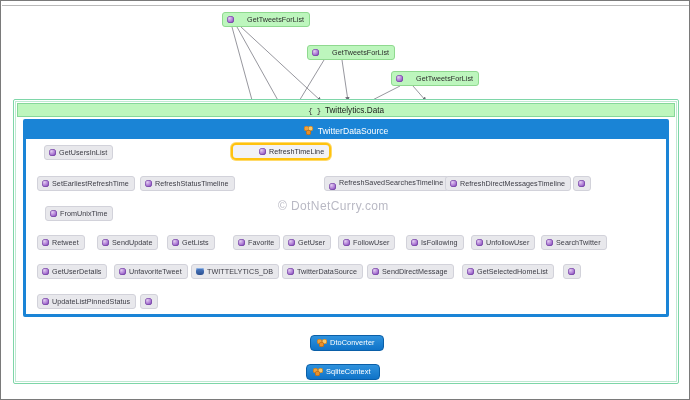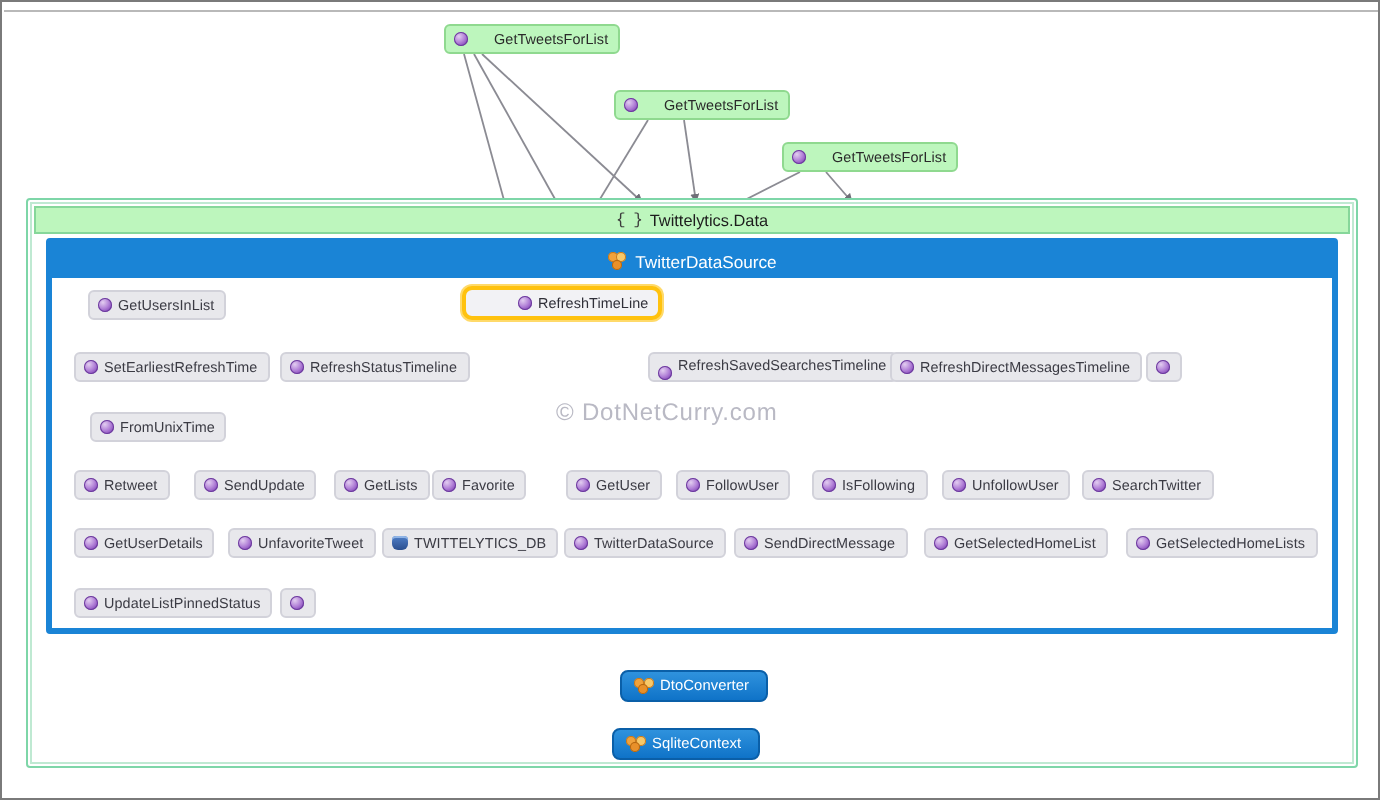--- a/index.html
+++ b/index.html
@@ -295,21 +295,21 @@
     <span class="lbl">Retweet</span>
   </div>
   <div class="node method" style="left:96px; top:234px;">
     <span class="ico ico-method"></span>
     <span class="lbl">SendUpdate</span>
   </div>
   <div class="node method" style="left:166px; top:234px;">
     <span class="ico ico-method"></span>
     <span class="lbl">GetLists</span>
   </div>
-  <div class="node method" style="left:215px; top:234px;">
+  <div class="node method" style="left:232px; top:234px;">
     <span class="ico ico-method"></span>
     <span class="lbl">Favorite</span>
   </div>
   <div class="node method" style="left:282px; top:234px;">
     <span class="ico ico-method"></span>
     <span class="lbl">GetUser</span>
   </div>
   <div class="node method" style="left:337px; top:234px;">
     <span class="ico ico-method"></span>
     <span class="lbl">FollowUser</span>
@@ -346,21 +346,20 @@
   <div class="node method" style="left:366px; top:263px;">
     <span class="ico ico-method"></span>
     <span class="lbl">SendDirectMessage</span>
   </div>
   <div class="node method" style="left:461px; top:263px;">
     <span class="ico ico-method"></span>
     <span class="lbl">GetSelectedHomeList</span>
   </div>
   <div class="node method" style="left:562px; top:263px;">
     <span class="ico ico-method"></span>
-    <span class="lbl">GetSelectedHomeLists</span>
   </div>
 
   <div class="node method" style="left:36px; top:293px;">
     <span class="ico ico-method"></span>
     <span class="lbl">UpdateListPinnedStatus</span>
   </div>
   <div class="node method" style="left:139px; top:293px;">
     <span class="ico ico-method"></span>
   </div>
 

